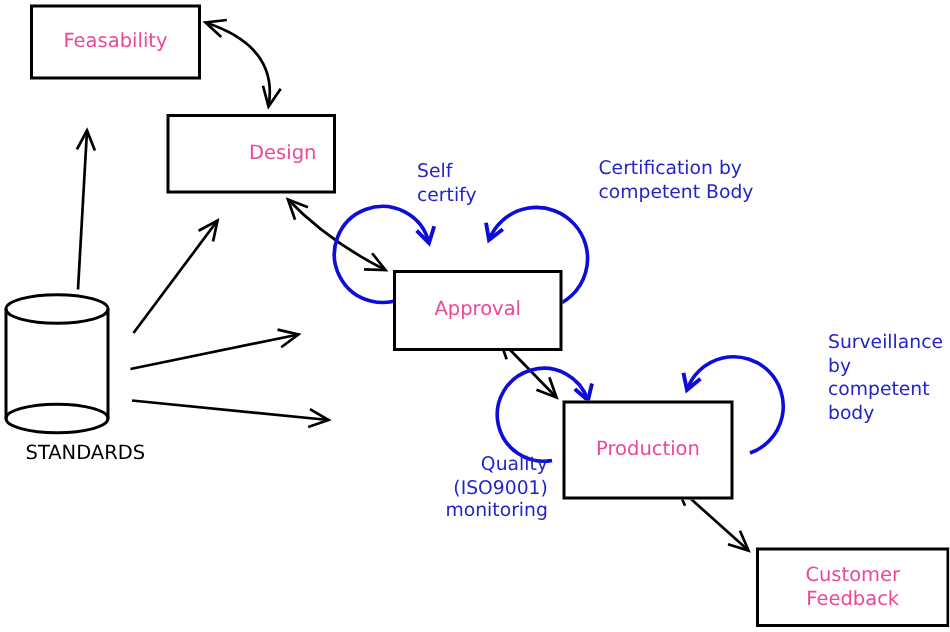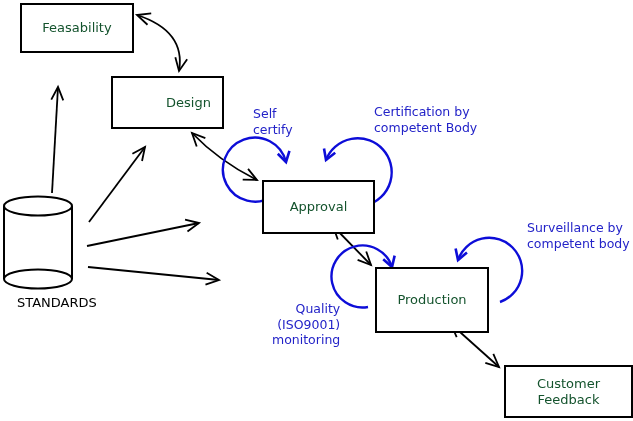--- a/index.html
+++ b/index.html
@@ -4,26 +4,26 @@
 <style>
   html,body { margin:0; padding:0; background:#fff; }
   .stage {
     position:relative; width:633px; height:421px; background:#ffffff;
     font-family:"DejaVu Sans", sans-serif; overflow:hidden;
   }
   svg.layer { position:absolute; left:0; top:0; width:633px; height:421px; }
   .node {
     position:absolute; border:2px solid #000; background:#fff;
     display:flex; align-items:center; justify-content:center;
-    font-size:13px; color:#14532d; text-align:center;
+    font-size:13px; color:#ec4899; text-align:center;
     white-space:pre-line; line-height:16px; box-sizing:border-box;
   }
   .ann {
     position:absolute; color:#2323c8; font-size:12.5px;
-    line-height:15.5px; white-space:pre-line;
+    line-height:15.5px; white-space:pre-line;margin-left:25px;
   }
   .caption { position:absolute; color:#000; font-size:13px; white-space:pre; }
 </style>
 </head>
 <body>
 
 <div class="stage">
 
   <svg class="layer">
     <defs>

